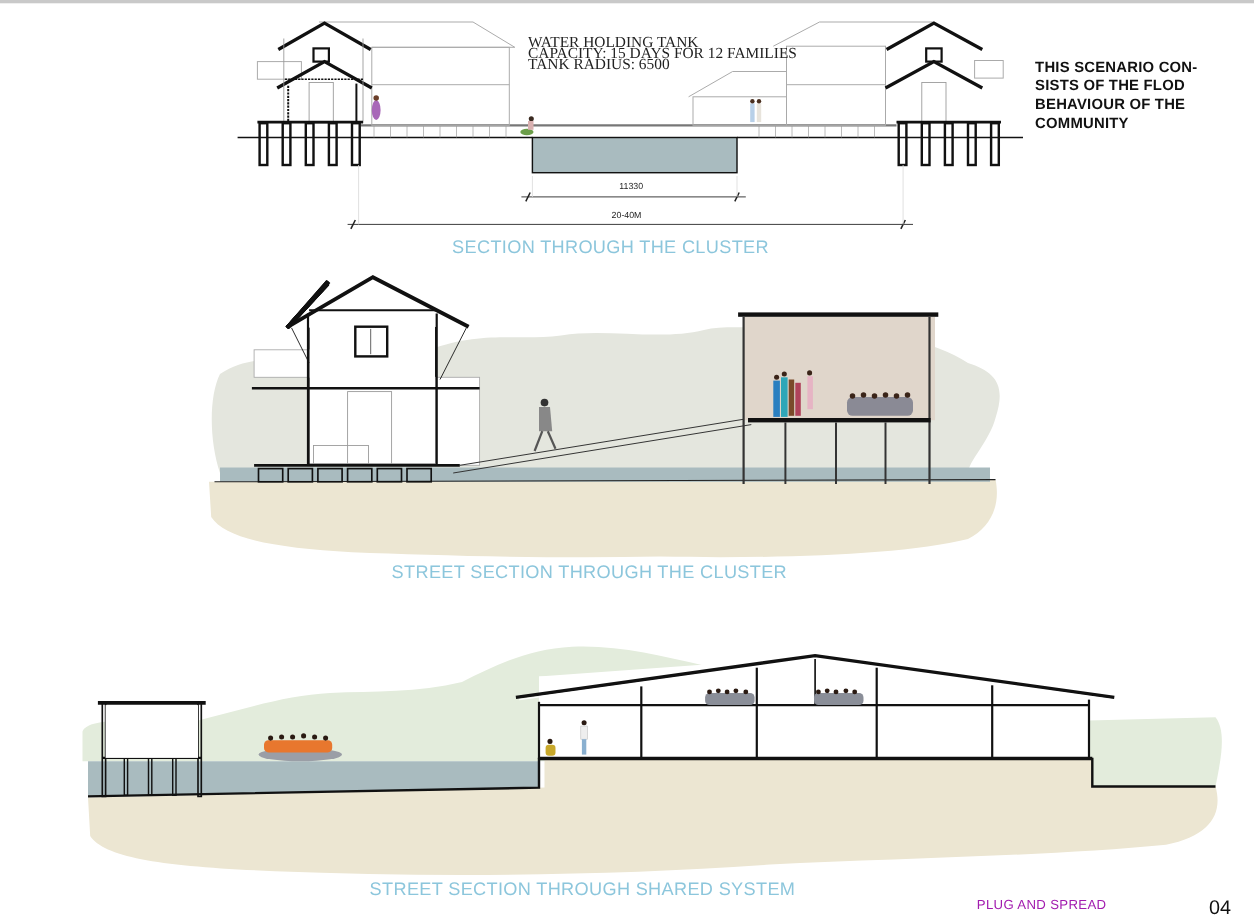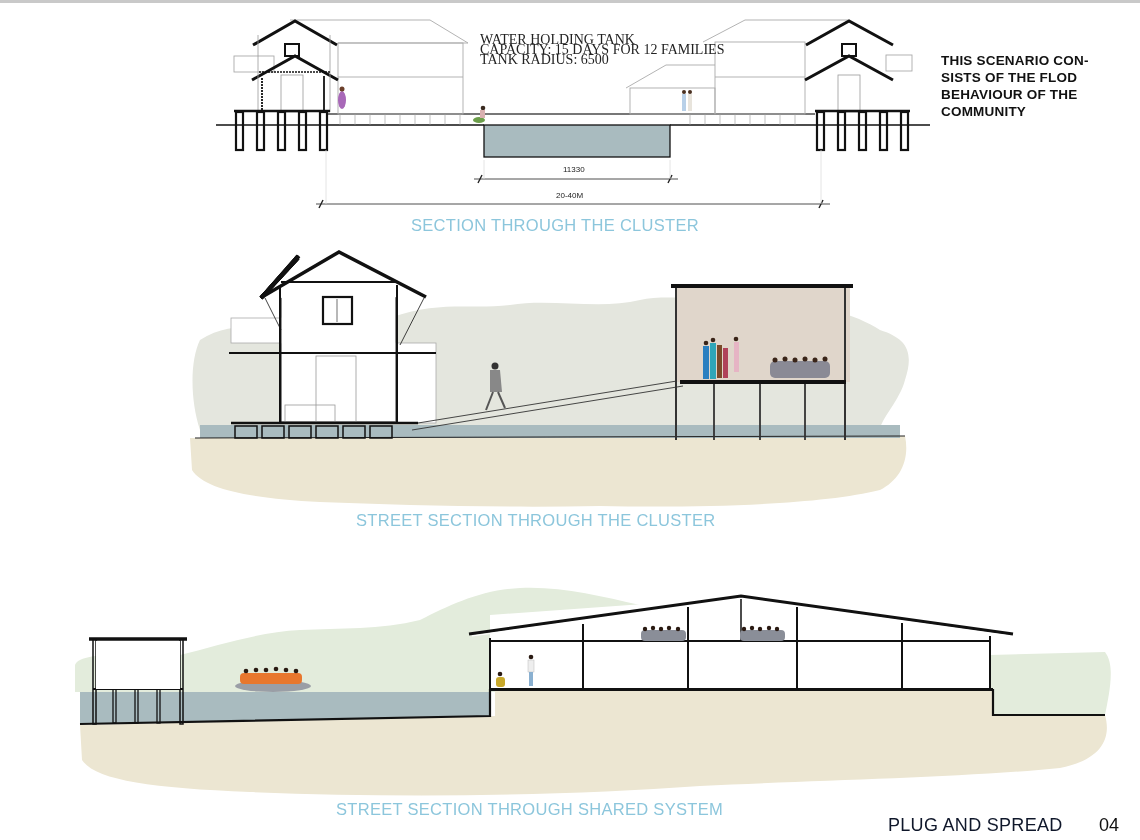--- a/index.html
+++ b/index.html
@@ -4,21 +4,21 @@
 <style>
   html, body { margin:0; padding:0; background:#ffffff; }
   body { width:1140px; height:840px; position:relative; overflow:hidden; font-family:"Liberation Sans", sans-serif; }
   .topstrip { position:absolute; left:0; top:0; width:1140px; height:3px; background:#c9c9c9; }
   .note { position:absolute; left:941px; top:16px; width:190px; font-weight:bold; font-size:13.5px; line-height:17px; color:#111; letter-spacing:0.2px;margin-top:36px; }
   .note div { white-space:nowrap; }
   .caption { position:absolute; color:#8cc6dc; font-size:16.5px; letter-spacing:0.3px; white-space:nowrap; }
   .tank-label { position:absolute; left:480px; top:35px; font-family:"Liberation Serif", serif; font-size:14px; line-height:10px; color:#222; }
   .tank-label div { white-space:nowrap; }
   .dim { position:absolute; font-size:8px; color:#222; font-family:"Liberation Sans", sans-serif; }
-  .footer-title { position:absolute; left:888px; top:815px; color:#0f172a; font-size:18px; letter-spacing:0.3px; white-space:nowrap; }
+  .footer-title { position:absolute; left:888px; top:815px; color:#a21caf; font-size:12px; letter-spacing:0.3px; white-space:nowrap; }
   .footer-page { position:absolute; left:1099px; top:815px; color:#111; font-size:18px; }
   svg { position:absolute; left:0; top:0; }
 </style>
 </head>
 <body>
 
 <div class="topstrip"></div>
 
 <svg width="1140" height="840" viewBox="0 0 1140 840">
 

